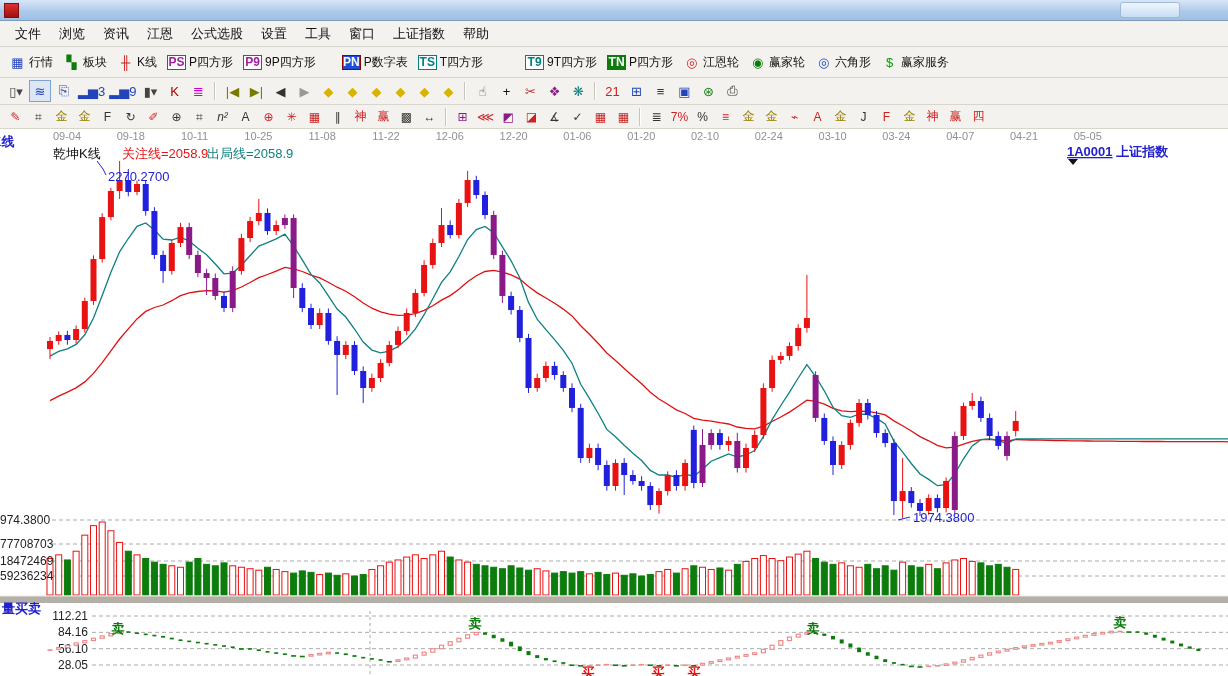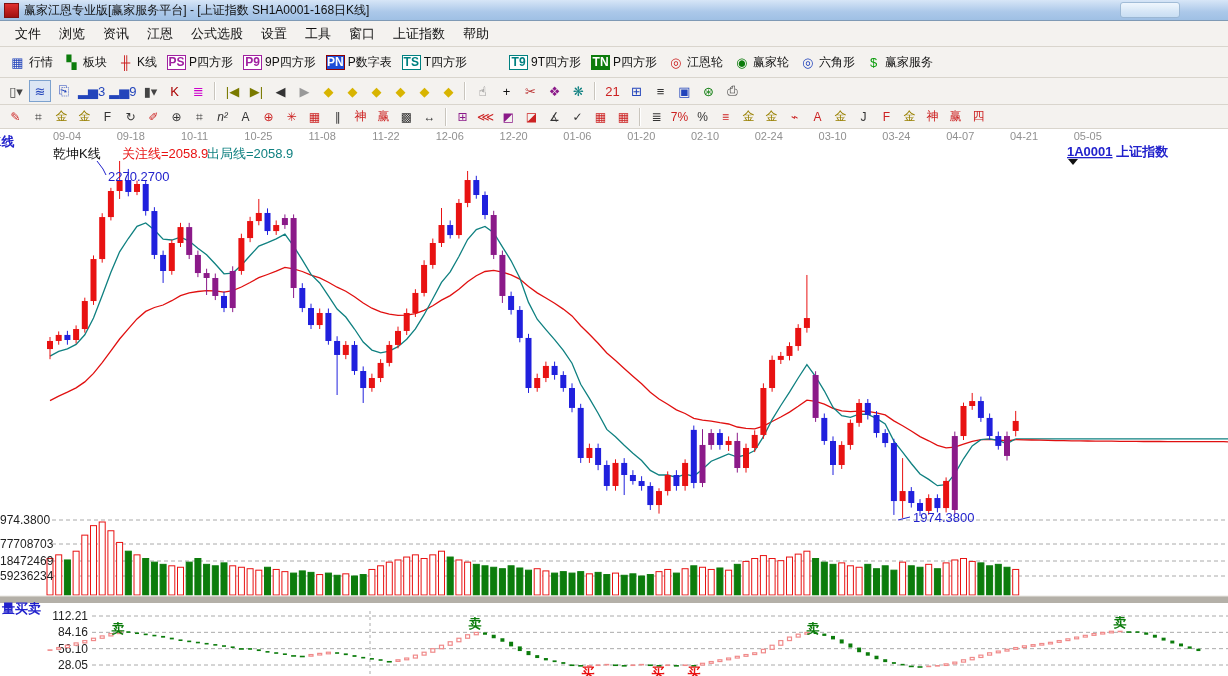--- a/index.html
+++ b/index.html
@@ -32,21 +32,20 @@
   .chart-region{position:relative;width:1228px;height:550px;background:#fff}
   .left-clip{position:absolute;left:-8px;top:4px;color:#2222cc;font-size:13px;font-weight:bold}
   svg{position:absolute;left:0;top:0}
   svg text{font-family:"Liberation Sans","DejaVu Sans",sans-serif}
 </style>
 </head>
 <body>
 
 <div class="titlebar">
   <div class="app-icon"></div>
-  <div class="title-text">赢家江恩专业版[赢家服务平台] - [上证指数  SH1A0001-168日K线]</div>
   <div class="win-controls"></div>
 </div>
 
 <div class="menubar" id="menubar">
     <div class="menu-item">文件</div>
     <div class="menu-item">浏览</div>
     <div class="menu-item">资讯</div>
     <div class="menu-item">江恩</div>
     <div class="menu-item">公式选股</div>
     <div class="menu-item">设置</div>
@@ -70,21 +69,21 @@
     </div>
     <div class="tb-btn">
       <span class="box" style="color: rgb(160, 32, 160); border-color: rgb(160, 32, 160);">PS</span>
       <span>P四方形</span>
     </div>
     <div class="tb-btn">
       <span class="box" style="color: rgb(160, 32, 160); border-color: rgb(160, 32, 160);">P9</span>
       <span>9P四方形</span>
     </div>
     <div class="tb-btn">
-      <span class="box" style="color: rgb(255, 255, 255); border-color: rgb(139, 0, 0); background: #1d4ed8;">PN</span>
+      <span class="box" style="color: rgb(255, 255, 255); border-color: rgb(139, 0, 0); background: #1d4ed8; margin-left: 16px;">PN</span>
       <span>P数字表</span>
     </div>
     <div class="tb-btn">
       <span class="box" style="color: rgb(0, 128, 128); border-color: rgb(0, 128, 128);">TS</span>
       <span>T四方形</span>
     </div>
     <div class="tb-btn">
       <span class="box" style="color: rgb(0, 128, 128); border-color: rgb(0, 128, 128); margin-left: 32px;">T9</span>
       <span>9T四方形</span>
     </div>

